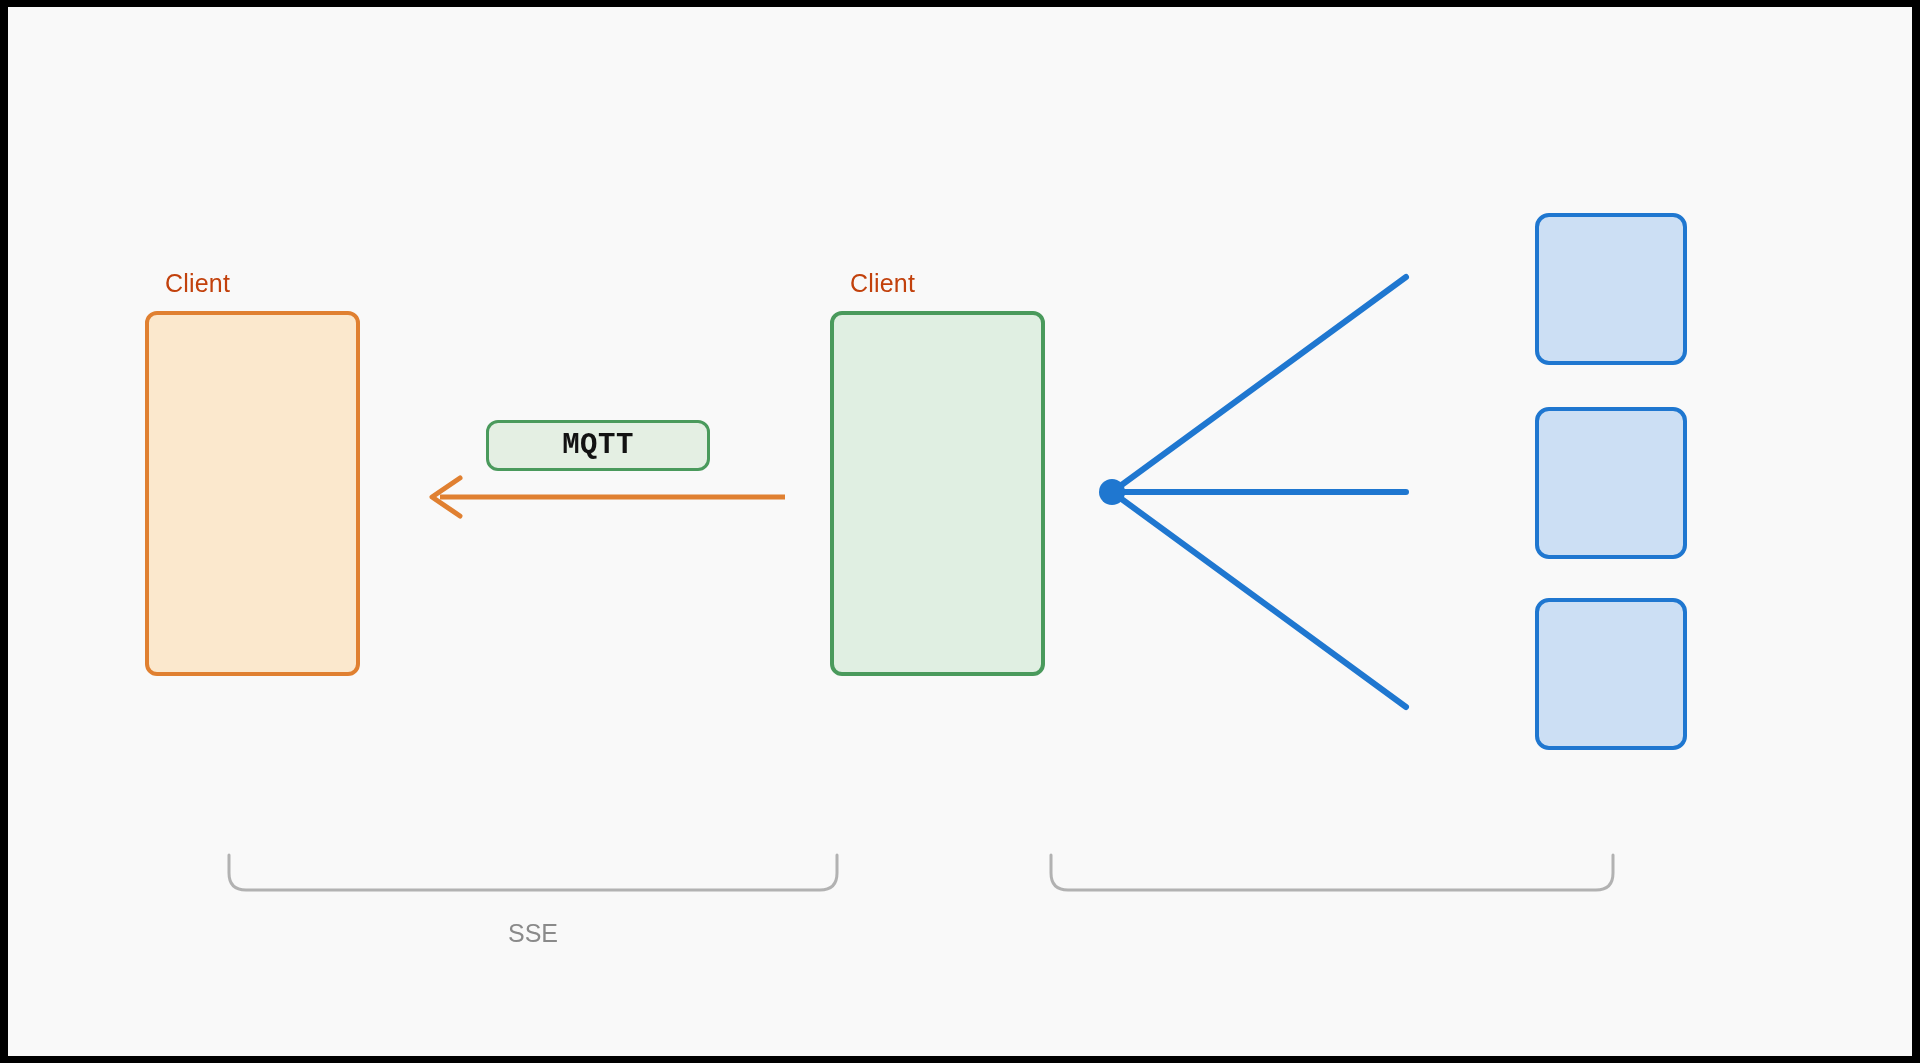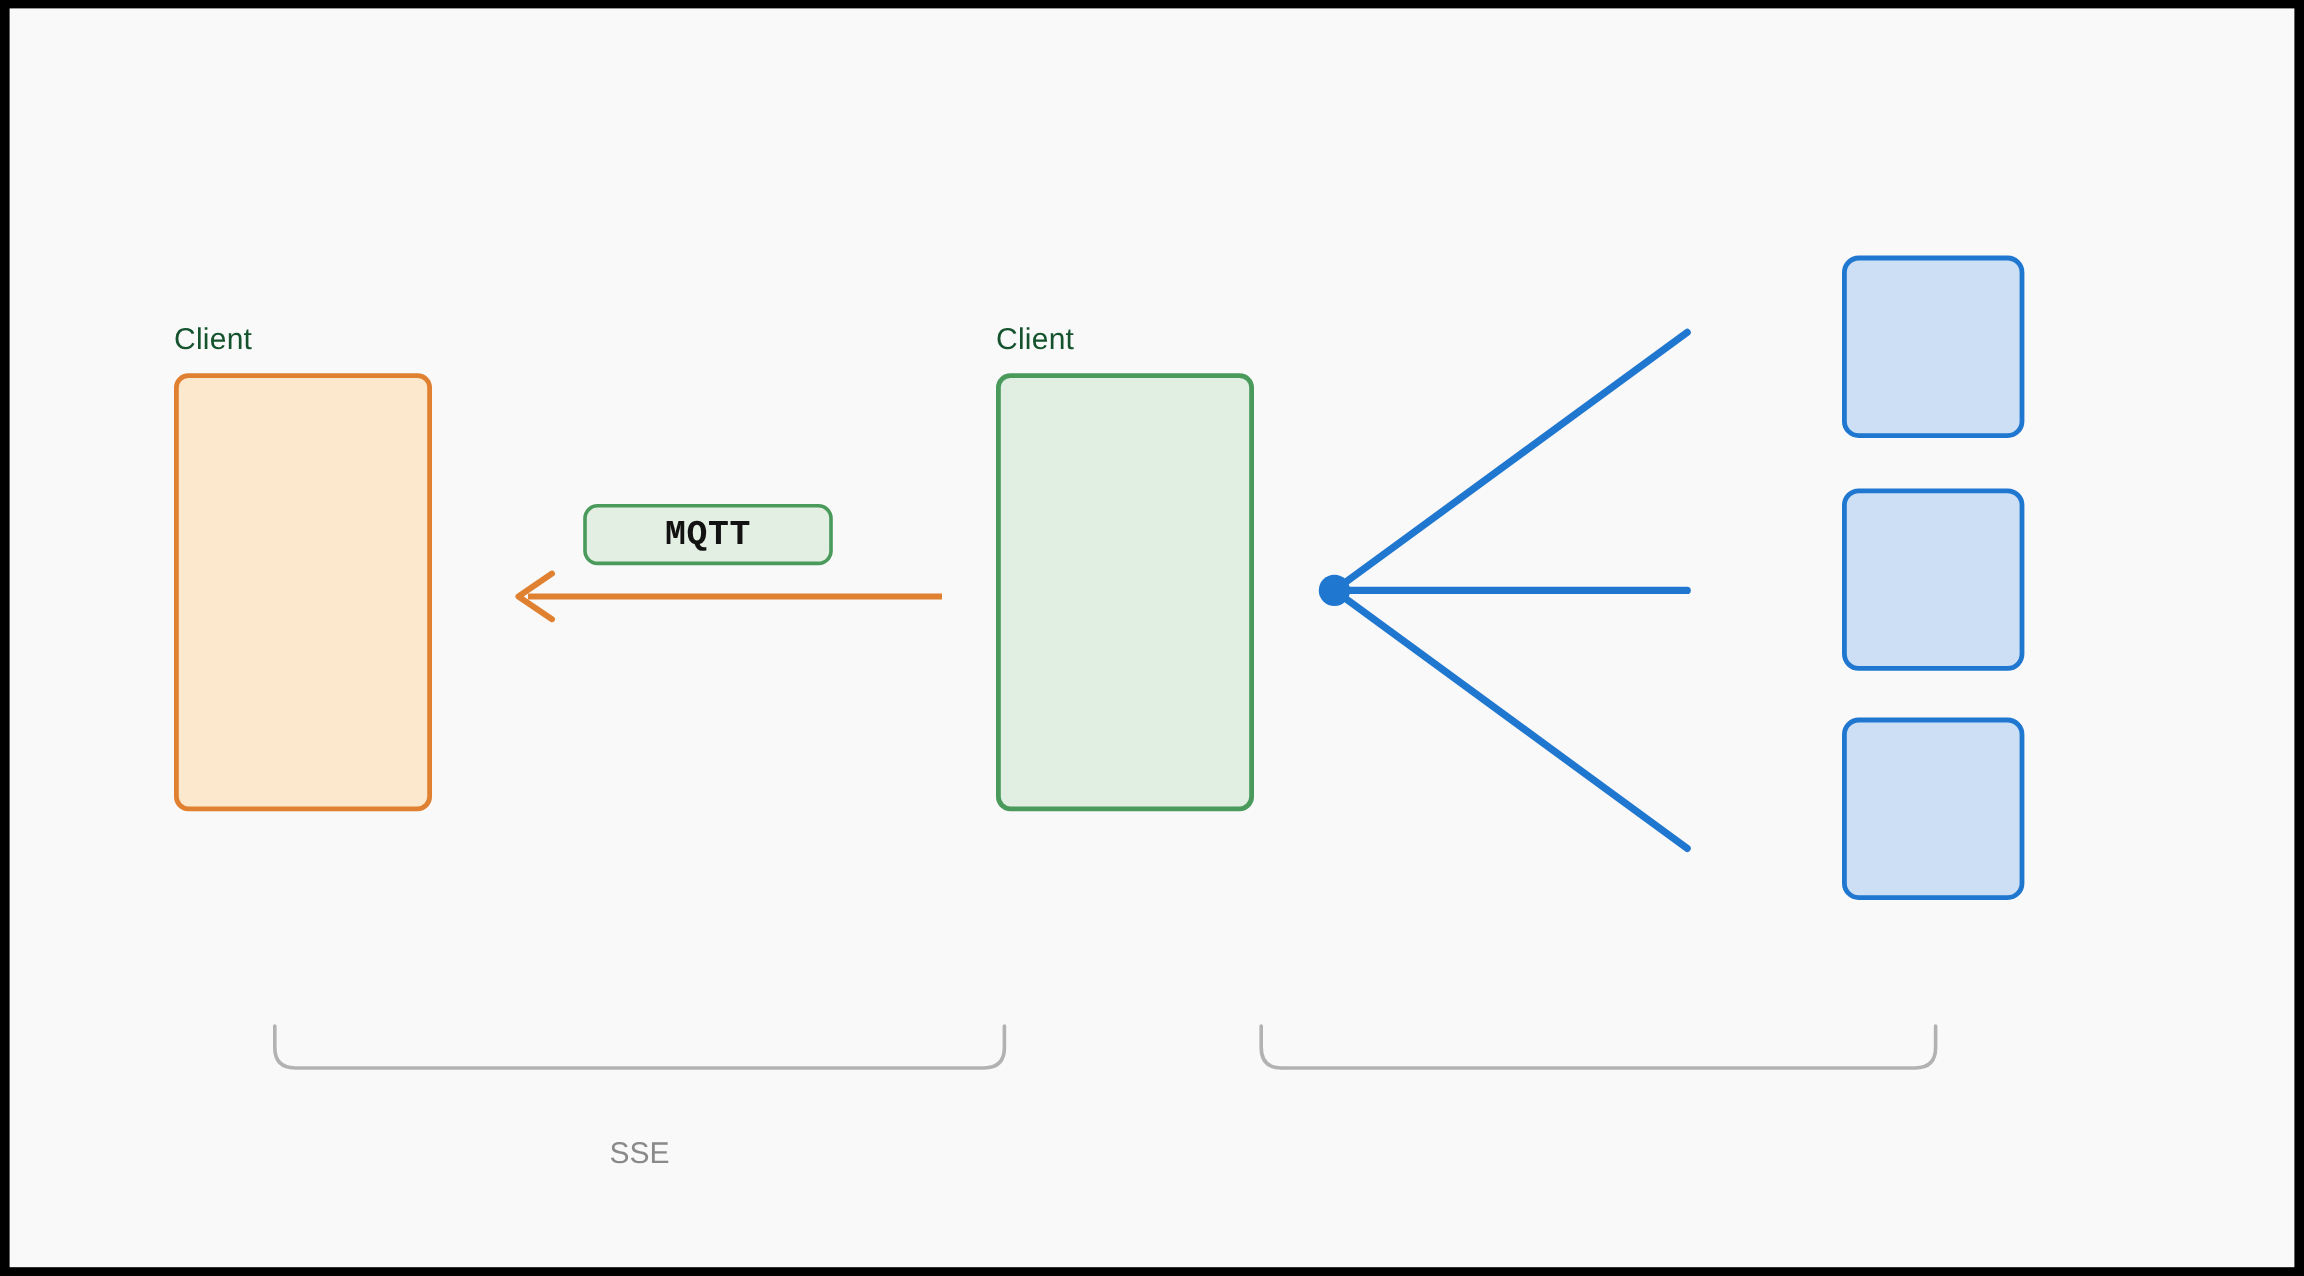--- a/index.html
+++ b/index.html
@@ -44,25 +44,26 @@
 
   .node-worker {
     border: 4px solid #1f77d0;
     background: #ccdff4;
     border-radius: 14px;
   }
 
   
   .node-caption {
     position: absolute;
-    color: #14532d;
+    color: #c2410c;
     font-size: 25px;
     letter-spacing: 0.2px;
     white-space: nowrap;
     font-family: "Liberation Sans", sans-serif;
+    margin-left: 20px;
   }
 
   
   .edge-pill {
     position: absolute;
     box-sizing: border-box;
     border: 3px solid #4a9a5c;
     background: #e4efe3;
     border-radius: 12px;
     display: flex;
@@ -86,21 +87,20 @@
   }
 
   
   .brace-caption {
     position: absolute;
     color: #8a8a8a;
     font-size: 25px;
     white-space: nowrap;
     text-align: center;
     font-family: "Liberation Sans", sans-serif;
-    margin-top: 28px;
   }
 </style>
 </head>
 <body>
 
 <div id="canvas">
 
   <div class="node-caption" style="left:137px; top:262px;">Client</div>
 
   <div class="node-caption" style="left:822px; top:262px;">Client</div>
@@ -108,21 +108,21 @@
   <div class="node node-client" style="left:137px; top:304px; width:215px; height:365px;"></div>
 
   <div class="node node-server" style="left:822px; top:304px; width:215px; height:365px;"></div>
 
   <div class="node node-worker" style="left:1527px; top:206px; width:152px; height:152px;"></div>
 
   <div class="node node-worker" style="left:1527px; top:400px; width:152px; height:152px;"></div>
 
   <div class="node node-worker" style="left:1527px; top:591px; width:152px; height:152px;"></div>
 
-  <div class="edge-pill" style="left:478px; top:413px; width:208px; height:51px;">MQTT</div>
+  <div class="edge-pill" style="left:478px; top:413px; width:224px; height:51px;">MQTT</div>
 
   <svg id="vector-layer" viewBox="0 0 1904 1049">
 
     <g>
       <line x1="777" y1="490" x2="432" y2="490" stroke="#e08031" stroke-width="5" stroke-linecap="butt"></line>
       <polyline points="452,471 424,490 452,509" fill="none" stroke="#e08031" stroke-width="5" stroke-linecap="round" stroke-linejoin="round"></polyline>
     </g>
 
     <g>
       <line x1="1104" y1="485" x2="1398" y2="270" stroke="#1f77d0" stroke-width="6" stroke-linecap="round"></line>

